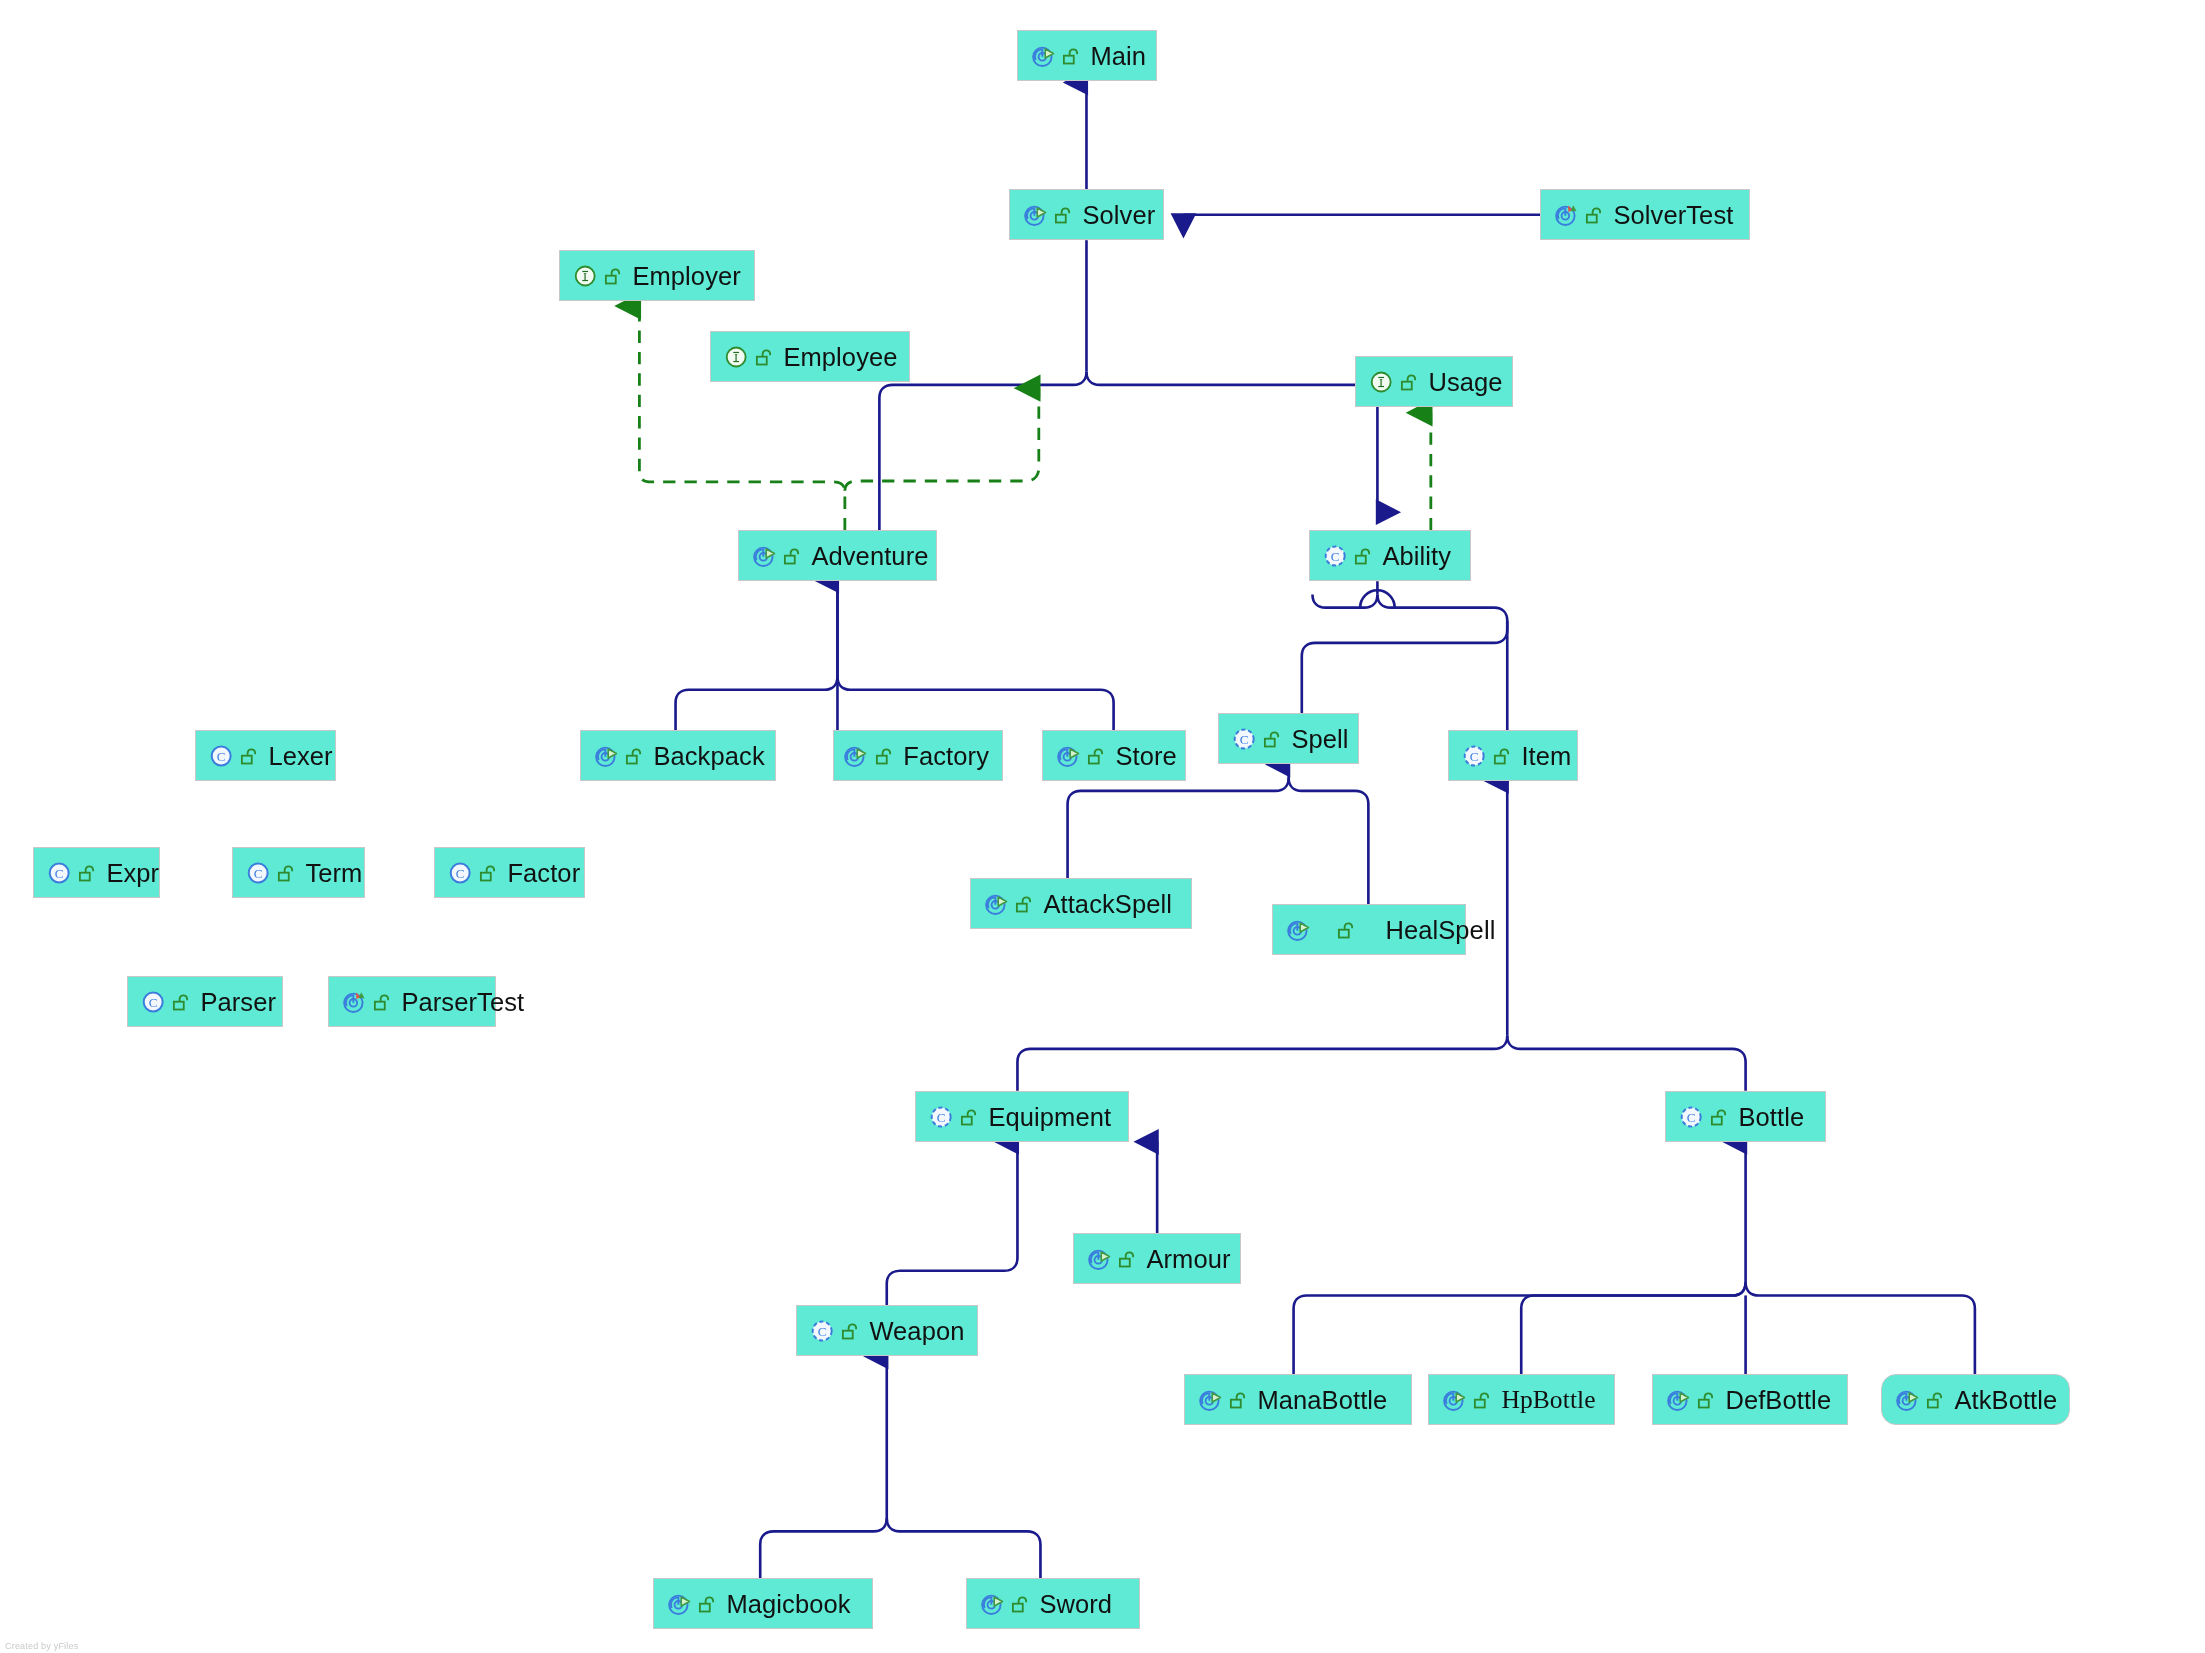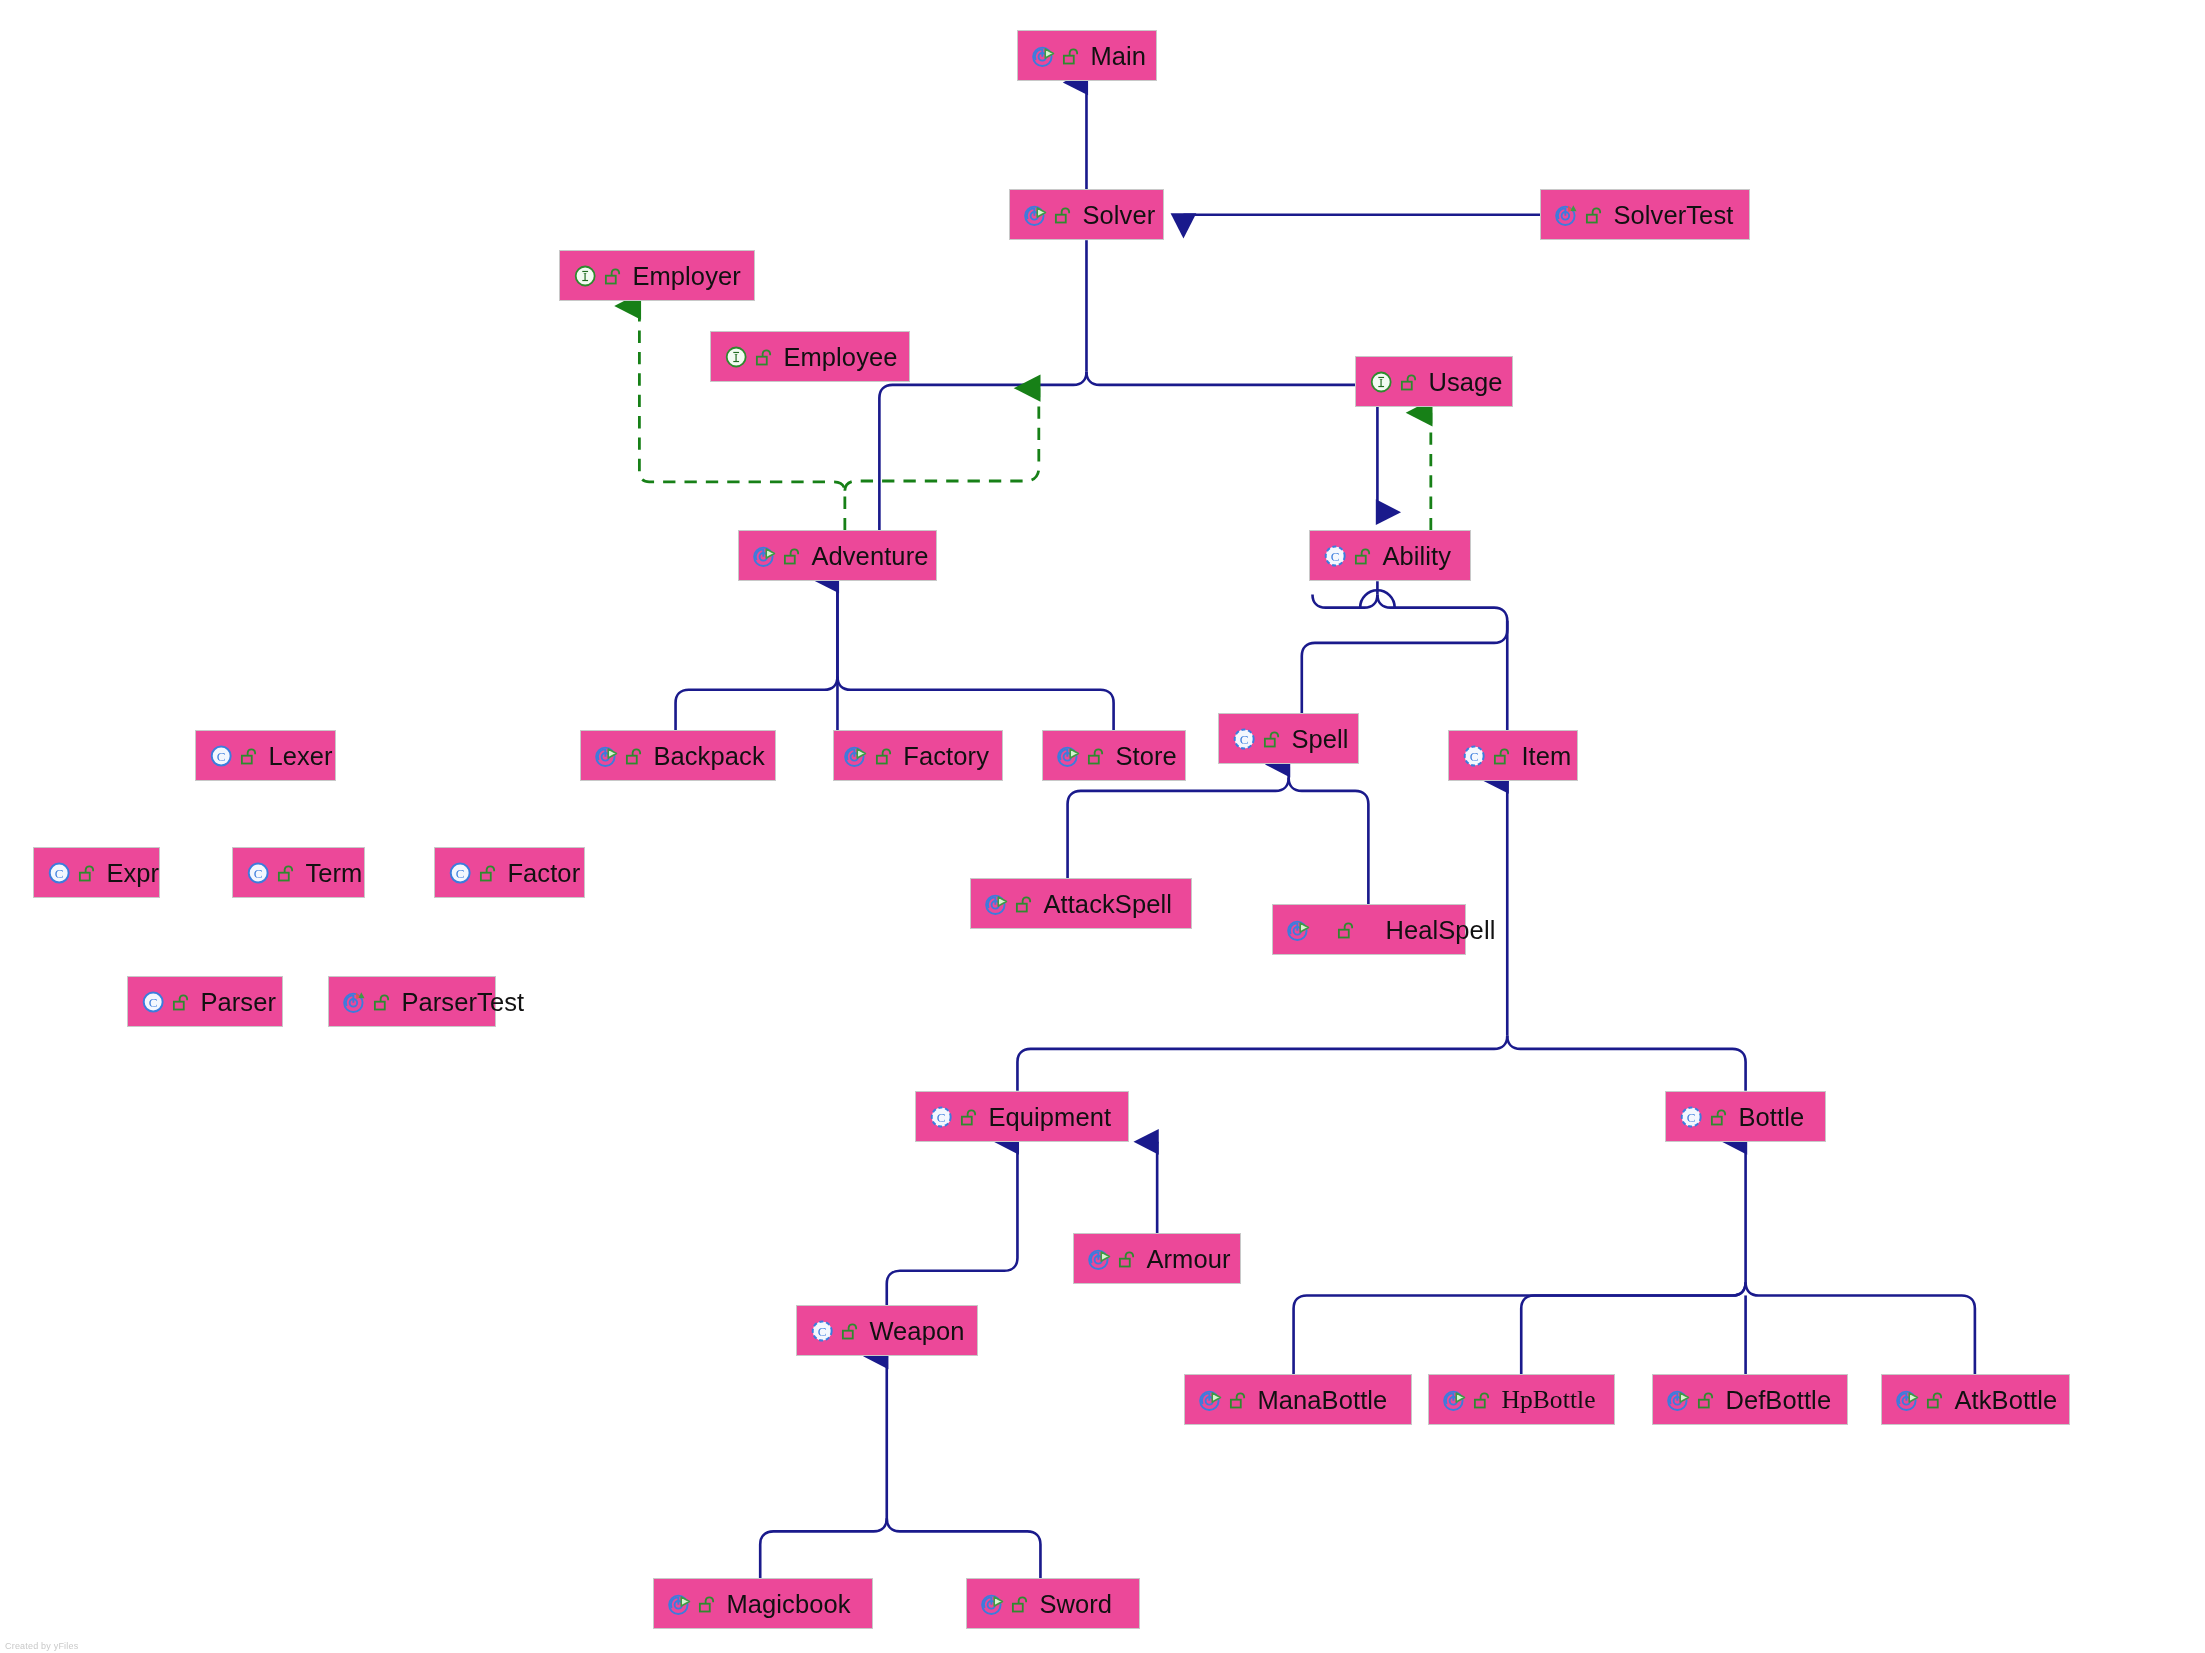--- a/index.html
+++ b/index.html
@@ -19,21 +19,21 @@
     position:absolute;
     left:0;top:0;
     width:2205px;height:1654px;
     pointer-events:none;
   }
   .node{
     position:absolute;
     box-sizing:border-box;
     display:flex;
     align-items:center;
-    background:#ec4899;
+    background:#5eead4;
     border:0.8px solid #c8c8c8;
     height:51px;
     padding:0 13px 0 11.5px;
     white-space:nowrap;
     z-index:5;
   }
   .node .kicon{
     width:28px;height:28px;
     flex:0 0 28px;
     margin-right:3.3px;
@@ -497,21 +497,21 @@
         <path d="M15 18 L15 9 A9 9 0 0 0 6.8 22" fill="none" stroke="#3b7ddd" stroke-width="2.3"></path>
         <circle cx="15" cy="18" r="4.6" fill="none" stroke="#3b7ddd" stroke-width="2.3"></circle>
         <path d="M18.5 8.5 L28.5 14 L18.5 19.5 Z" fill="#d7f2cf" stroke="#3f9a43" stroke-width="1.9" stroke-linejoin="round"></path>
       </svg>
       <svg class="licon" viewBox="0 0 26 26">
         <rect x="3.5" y="13" width="12" height="9.5" fill="none" stroke="#2e8b2e" stroke-width="2.2"></rect>
         <path d="M10.5 13 L10.5 9.3 A4.6 4.6 0 0 1 19.6 9.3 L19.6 11.2" fill="none" stroke="#2e8b2e" stroke-width="2.2"></path>
       </svg>
       <span class="nlabel">DefBottle</span>
     </div>
-    <div class="node" style="left: 1881px; top: 1374px; width: 189px;">
+    <div class="node" style="left: 1881px; top: 1374px; width: 189px; border-radius: 15px;">
       <svg class="kicon" viewBox="0 0 34 34">
         <circle cx="15" cy="18" r="11.2" fill="none" stroke="#3b7ddd" stroke-width="2.3"></circle>
         <path d="M15 18 L15 9 A9 9 0 0 0 6.8 22" fill="none" stroke="#3b7ddd" stroke-width="2.3"></path>
         <circle cx="15" cy="18" r="4.6" fill="none" stroke="#3b7ddd" stroke-width="2.3"></circle>
         <path d="M18.5 8.5 L28.5 14 L18.5 19.5 Z" fill="#d7f2cf" stroke="#3f9a43" stroke-width="1.9" stroke-linejoin="round"></path>
       </svg>
       <svg class="licon" viewBox="0 0 26 26">
         <rect x="3.5" y="13" width="12" height="9.5" fill="none" stroke="#2e8b2e" stroke-width="2.2"></rect>
         <path d="M10.5 13 L10.5 9.3 A4.6 4.6 0 0 1 19.6 9.3 L19.6 11.2" fill="none" stroke="#2e8b2e" stroke-width="2.2"></path>
       </svg>

